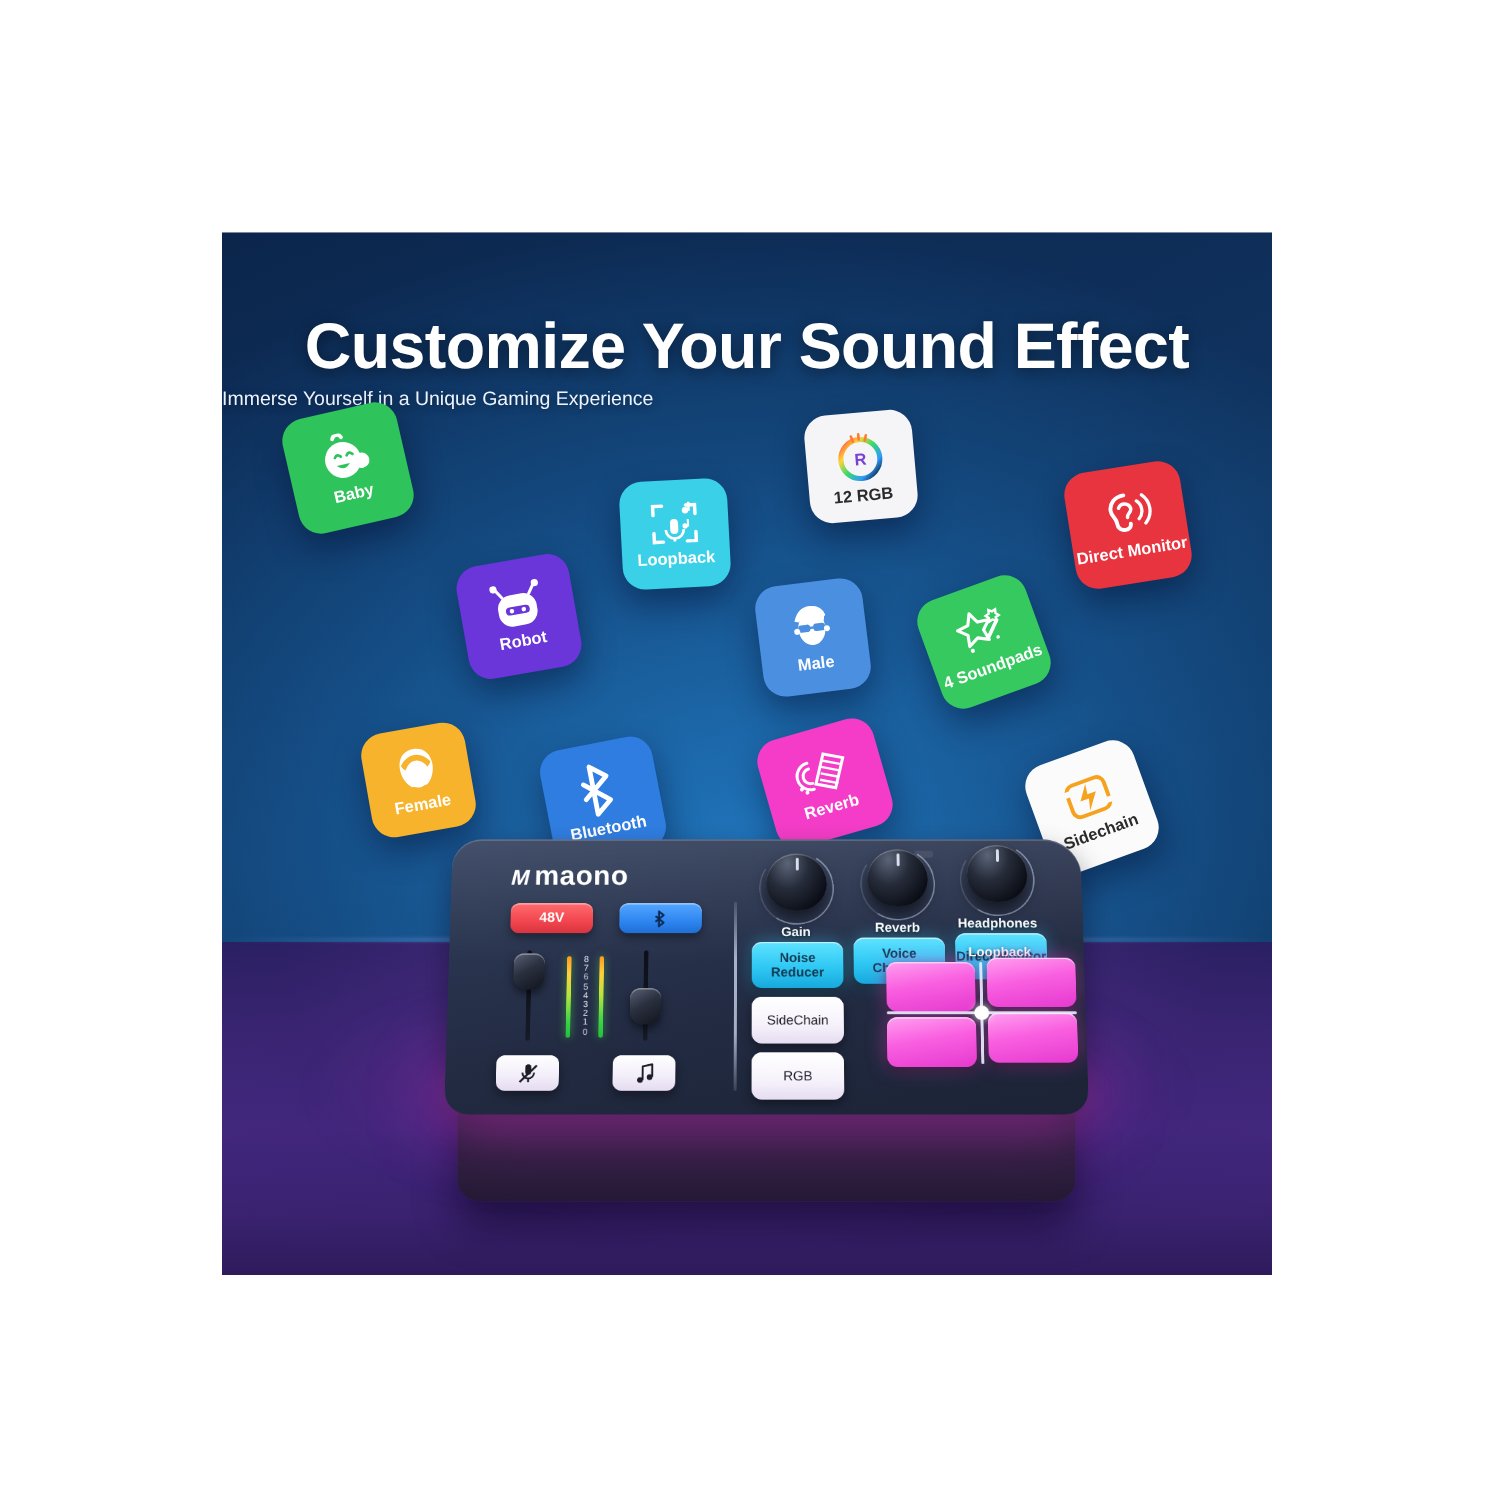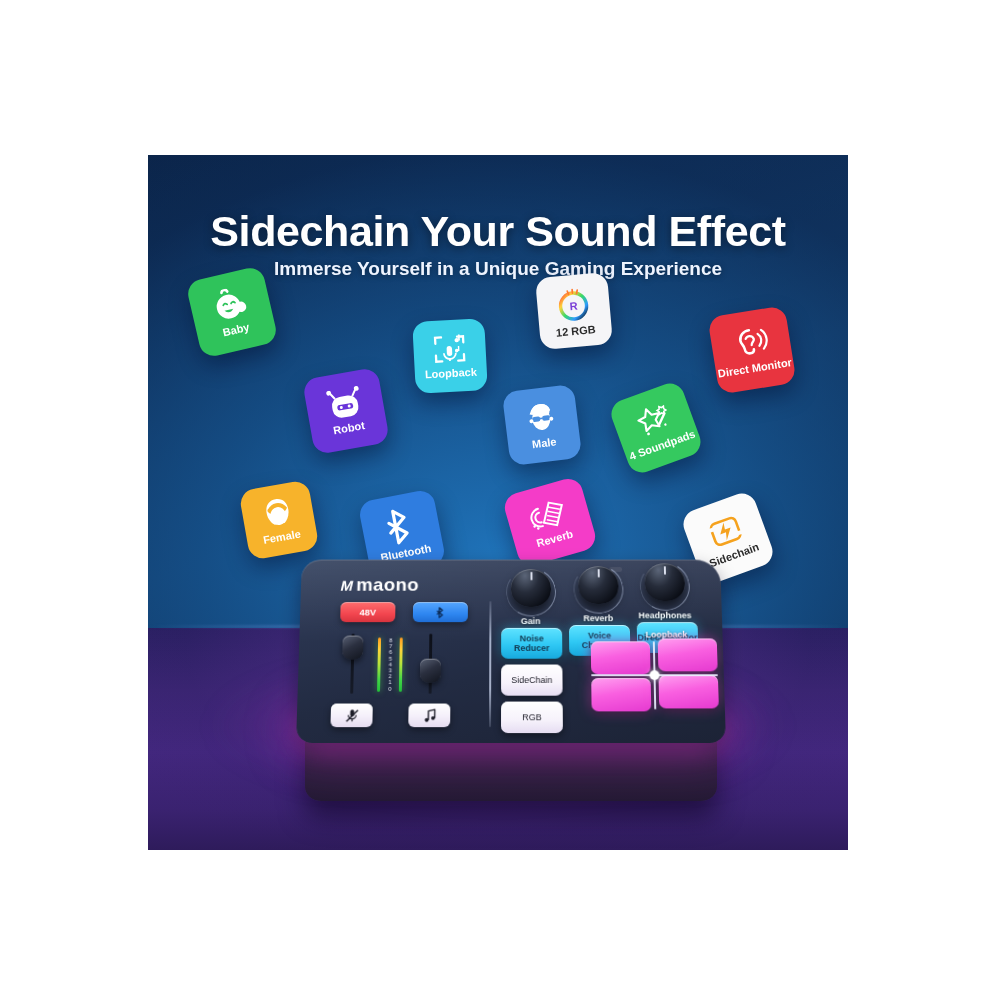--- a/index.html
+++ b/index.html
@@ -38,22 +38,22 @@
   }
 
   
   .headline{
     position:absolute; left:0; right:0; top:52px; text-align:center;
     color:#ffffff; font-weight:bold; font-size:43px; letter-spacing:-0.4px;
     text-shadow:0 2px 10px rgba(0,0,0,.45);
     font-family:"Liberation Sans", sans-serif;
   }
   .subhead{
-    position:absolute; left:0; right:0; top:103px; text-align:center;
-    color:#eef4ff; font-size:19px; font-weight:700;
+    position:absolute; left:0; right:0; top:103px; 
+    color:#eef4ff; font-size:13px; font-weight:400;
     text-shadow:0 1px 6px rgba(0,0,0,.4);
   }
 
   
   .card{
     position:absolute; border-radius:15px;
     display:flex; flex-direction:column; align-items:center; justify-content:center;
     box-shadow:0 10px 22px rgba(0,10,40,.42);
     color:#fff; overflow:hidden;
   }
@@ -210,21 +210,21 @@
 </head>
 <body>
 
 <div id="stage">
   <div class="photo">
 
     <div class="floor"></div>
     <div class="floorline"></div>
     <div class="glowpool"></div>
 
-    <div class="headline">Sidechain Your Sound Effect</div>
+    <div class="headline">Customize Your Sound Effect</div>
     <div class="subhead">Immerse Yourself in a Unique Gaming Experience</div>
 
     <div class="card" style="left:45px; top:118px; width:78px; height:78px; background:#2fc35b; transform:rotate(-13deg);">
       <span class="ic">
         <svg width="40" height="34" viewBox="0 0 40 34">
           <path d="M20 3c-1 -3 -5 -3 -6 0" stroke="#fff" stroke-width="2.6" fill="none" stroke-linecap="round"></path>
           <circle cx="18" cy="18" r="12" fill="#fff"></circle>
           <circle cx="30" cy="21" r="5.2" fill="#fff"></circle>
           <path d="M13 15.5q2 -2.6 4 0" stroke="#2fc35b" stroke-width="1.8" fill="none" stroke-linecap="round"></path>
           <path d="M21 15.5q2 -2.6 4 0" stroke="#2fc35b" stroke-width="1.8" fill="none" stroke-linecap="round"></path>

